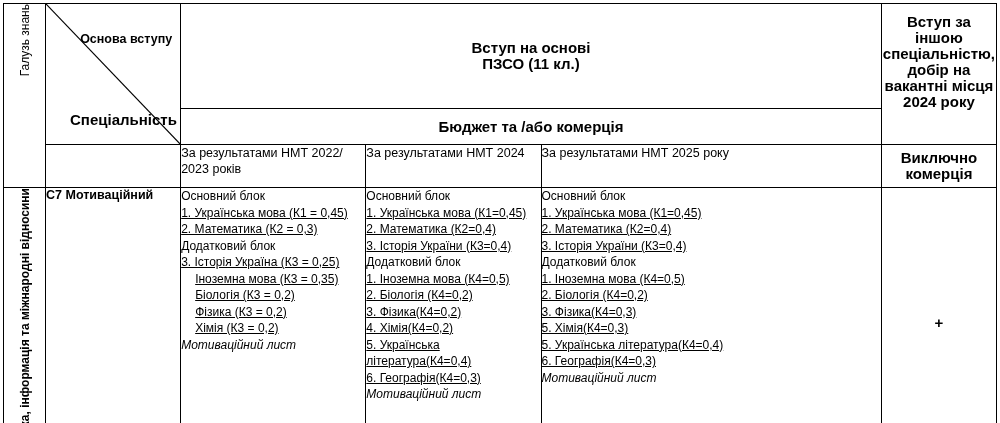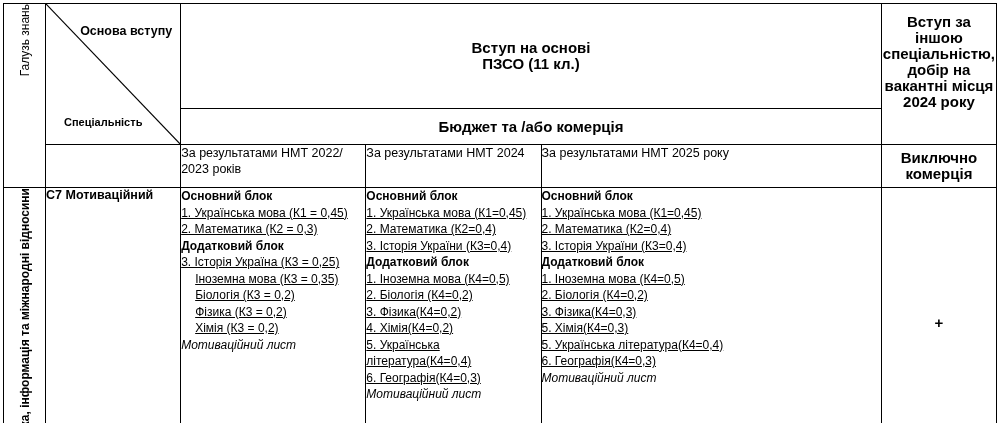--- a/index.html
+++ b/index.html
@@ -57,30 +57,30 @@
     height: 140px;
   }
   .diag .line {
     position: absolute;
     left: 0; top: 0;
     width: 100%; height: 100%;
     pointer-events: none;
   }
   .diag .top-label {
     position: absolute;
-    top: 20px;
+    top: 28px;
     right: 8px;
     font-size: 12.5px;
     font-weight: bold;
   }
   .diag .bottom-label {
     position: absolute;
     bottom: 16px;
-    left: 18px;
-    font-size: 11px;
+    left: 24px;
+    font-size: 15px;
     font-weight: bold;
   }
   
   .hcenter {
     text-align: center;
     font-size: 15px;
     font-weight: bold;
     line-height: 16px;
     padding: 8px 6px;
   }
@@ -92,21 +92,21 @@
     padding: 6px 6px 6px 7px;
   }
   
   .body-cell {
     font-size: 12px;
     line-height: 16.5px;
     padding: 6px 6px 6px 7px;
     height: 270px;
   }
   .body-cell .blk {
-    font-weight: bold;
+    font-weight: normal;
     margin: 0;
   }
   .body-cell ul {
     list-style: none;
     margin: 0;
     padding: 0;
     text-decoration: underline;
   }
   .body-cell li {
     margin: 0;

